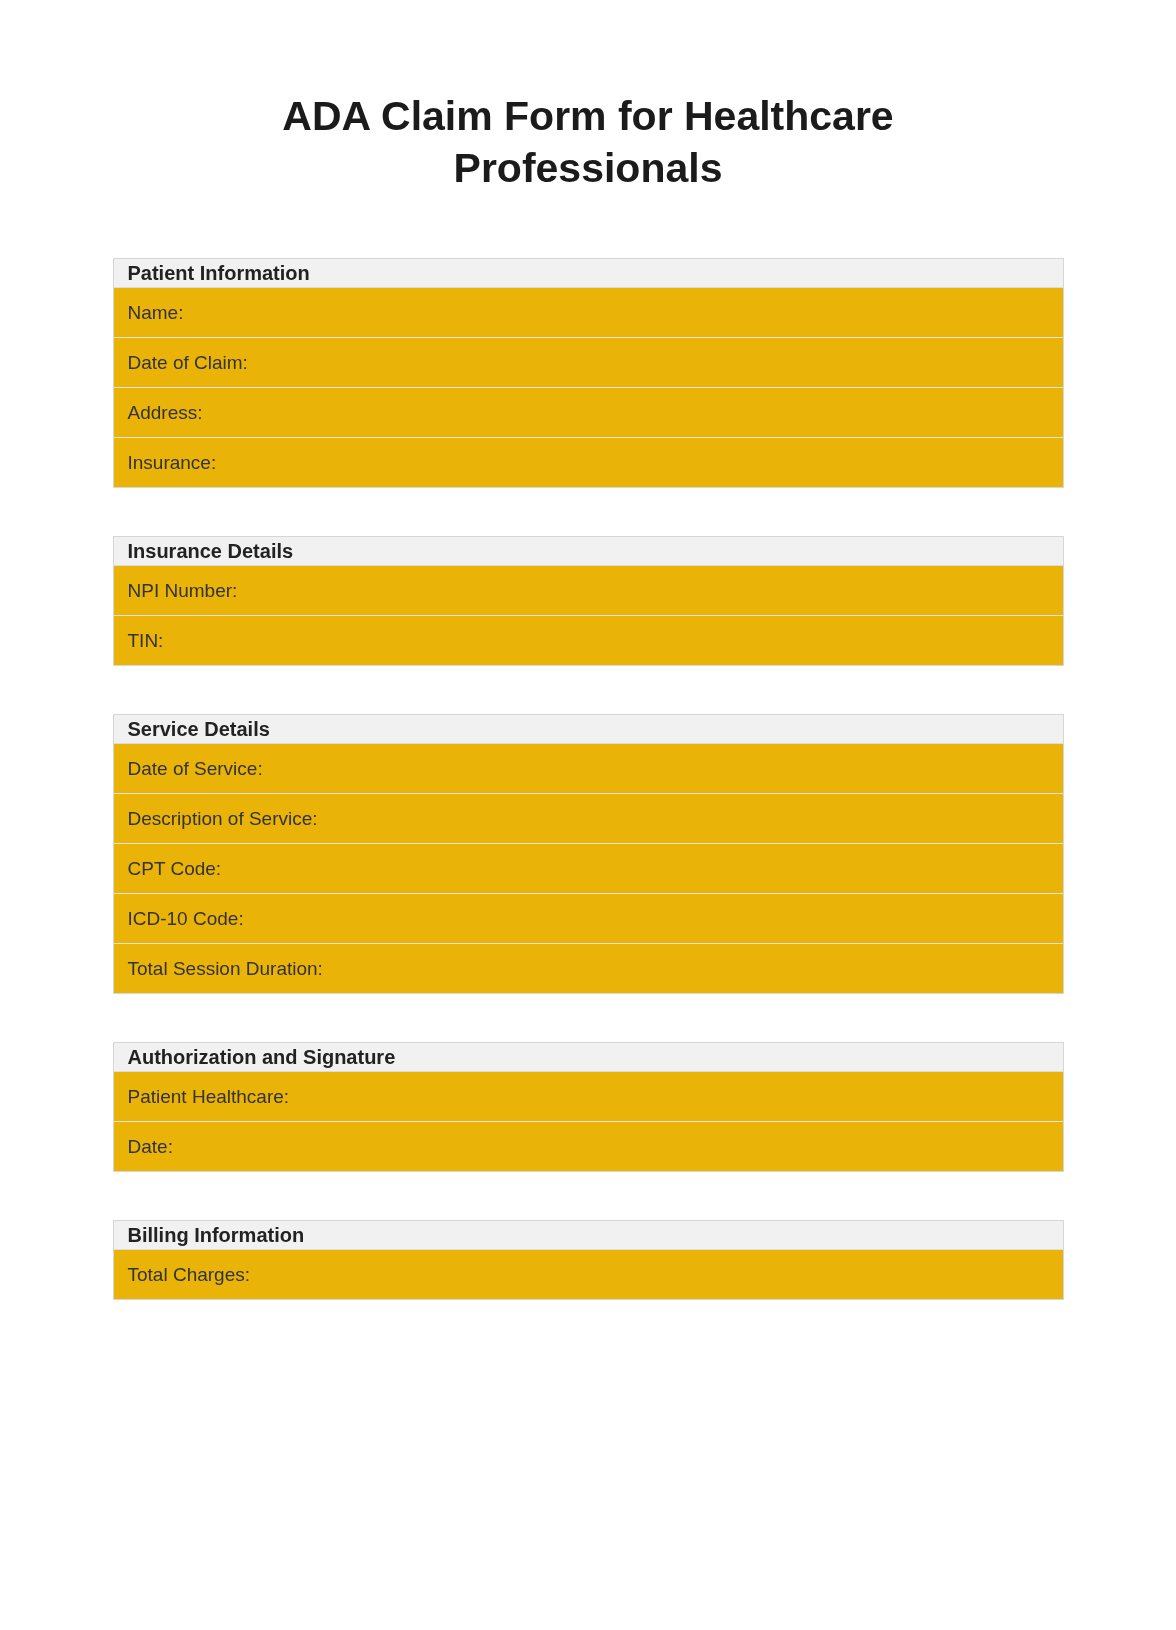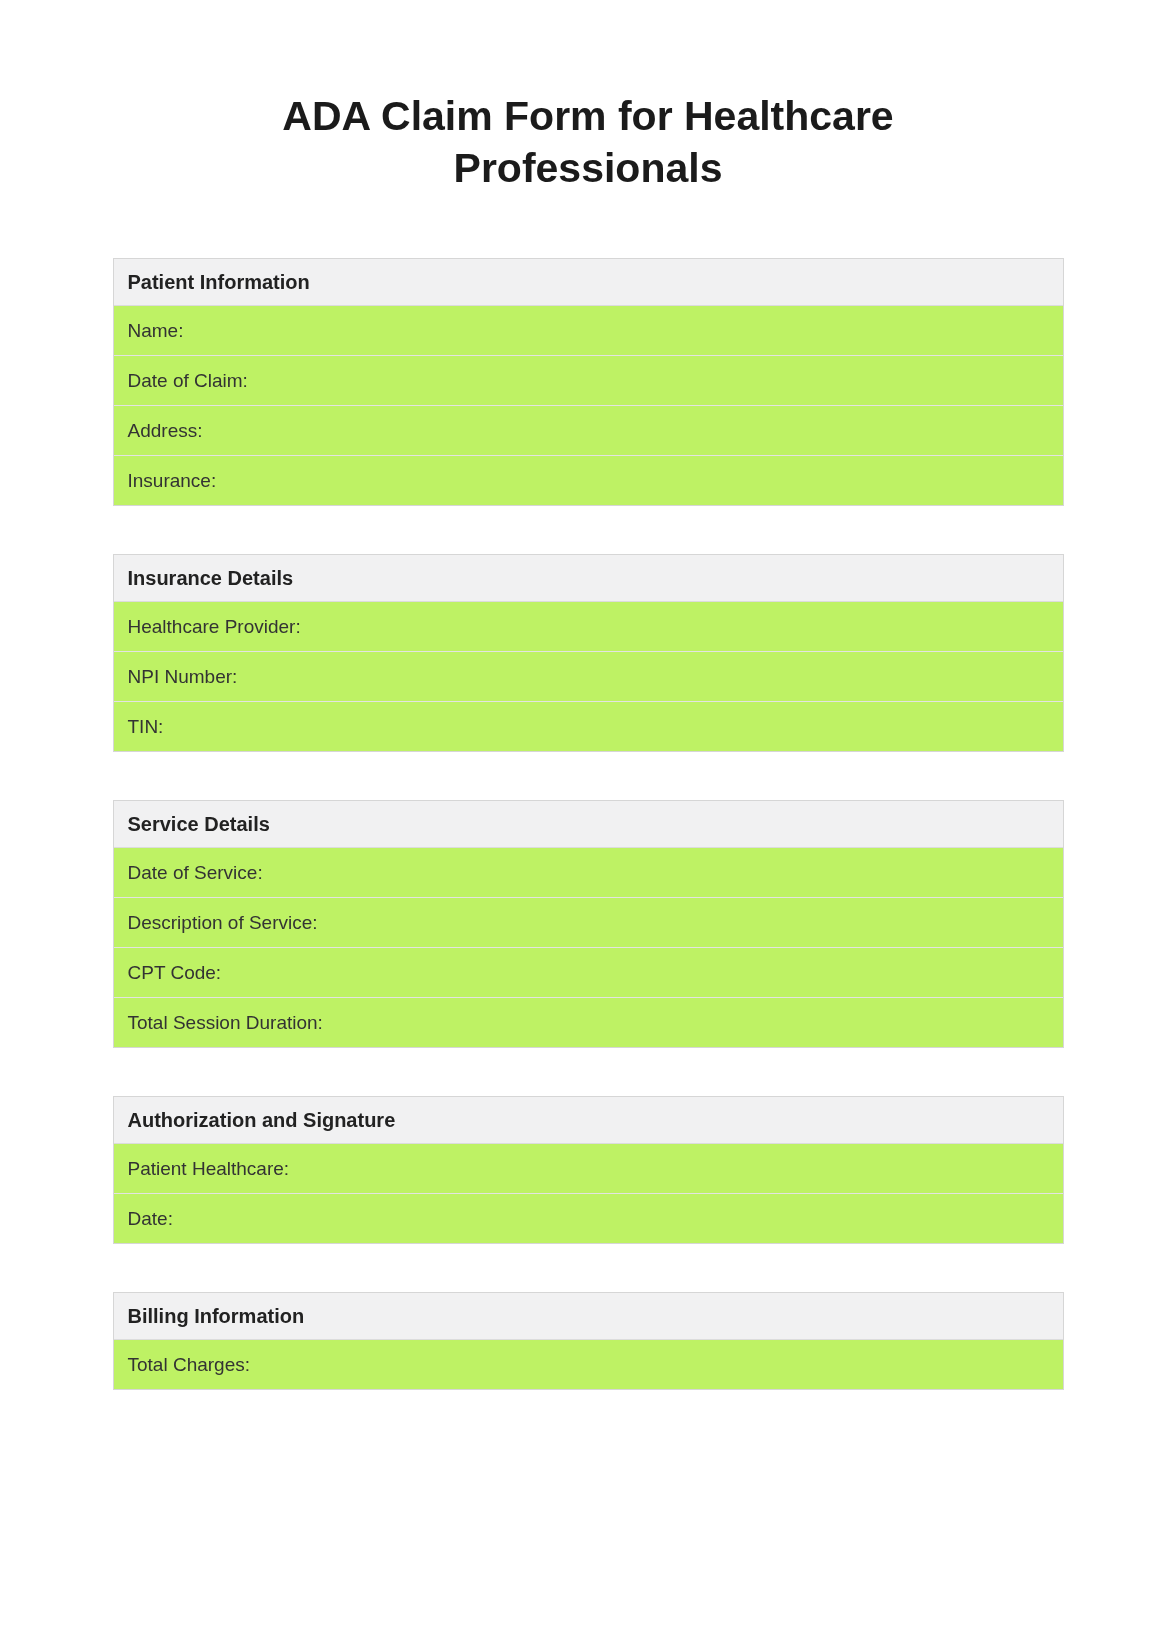--- a/index.html
+++ b/index.html
@@ -38,32 +38,32 @@
     padding-bottom: 60px;
   }
   .section {
     border: 1px solid var(--section-border);
     background: #ffffff;
     margin-bottom: 48px;
   }
   .section-header {
     background: var(--section-header-background);
     border-bottom: 1px solid var(--header-divider);
-    padding: 11px 14px;
+    padding: 2px 14px;
     font-size: 20px;
     line-height: 24px;
     font-weight: 700;
     color: var(--header-text);
   }
   .row {
     padding: 12px 14px;
     font-size: 19px;
     line-height: 25px;
     color: var(--label-text);
-    background: #bef264;
+    background: #eab308;
   }
   .row + .row {
     border-top: 1px solid var(--row-divider);
   }
 </style>
 </head>
 <body>
 
 <main>
   <h1 class="page-title">ADA Claim Form for Healthcare Professionals</h1>
@@ -73,31 +73,31 @@
     <div class="section-rows">
           <div class="row"><span>Name:</span></div>
           <div class="row"><span>Date of Claim:</span></div>
           <div class="row"><span>Address:</span></div>
           <div class="row"><span>Insurance:</span></div>
         </div>
   </section>
       <section class="section">
     <div class="section-header">Insurance Details</div>
     <div class="section-rows">
-          <div class="row"><span>Healthcare Provider:</span></div>
           <div class="row"><span>NPI Number:</span></div>
           <div class="row"><span>TIN:</span></div>
         </div>
   </section>
       <section class="section">
     <div class="section-header">Service Details</div>
     <div class="section-rows">
           <div class="row"><span>Date of Service:</span></div>
           <div class="row"><span>Description of Service:</span></div>
           <div class="row"><span>CPT Code:</span></div>
+          <div class="row"><span>ICD-10 Code:</span></div>
           <div class="row"><span>Total Session Duration:</span></div>
         </div>
   </section>
       <section class="section">
     <div class="section-header">Authorization and Signature</div>
     <div class="section-rows">
           <div class="row"><span>Patient Healthcare:</span></div>
           <div class="row"><span>Date:</span></div>
         </div>
   </section>

